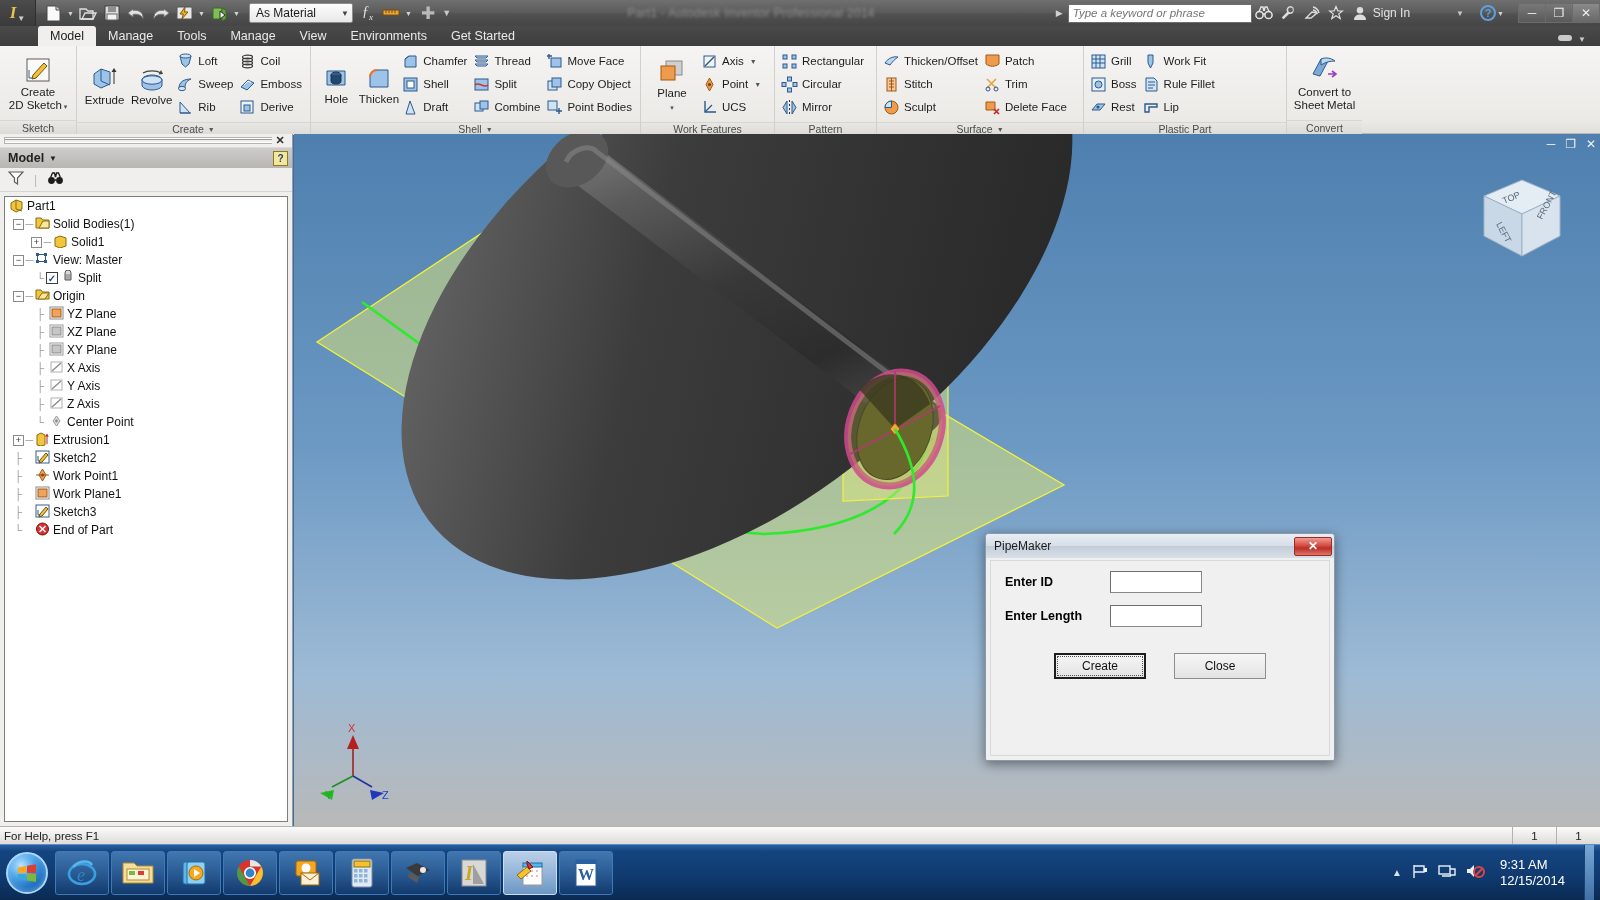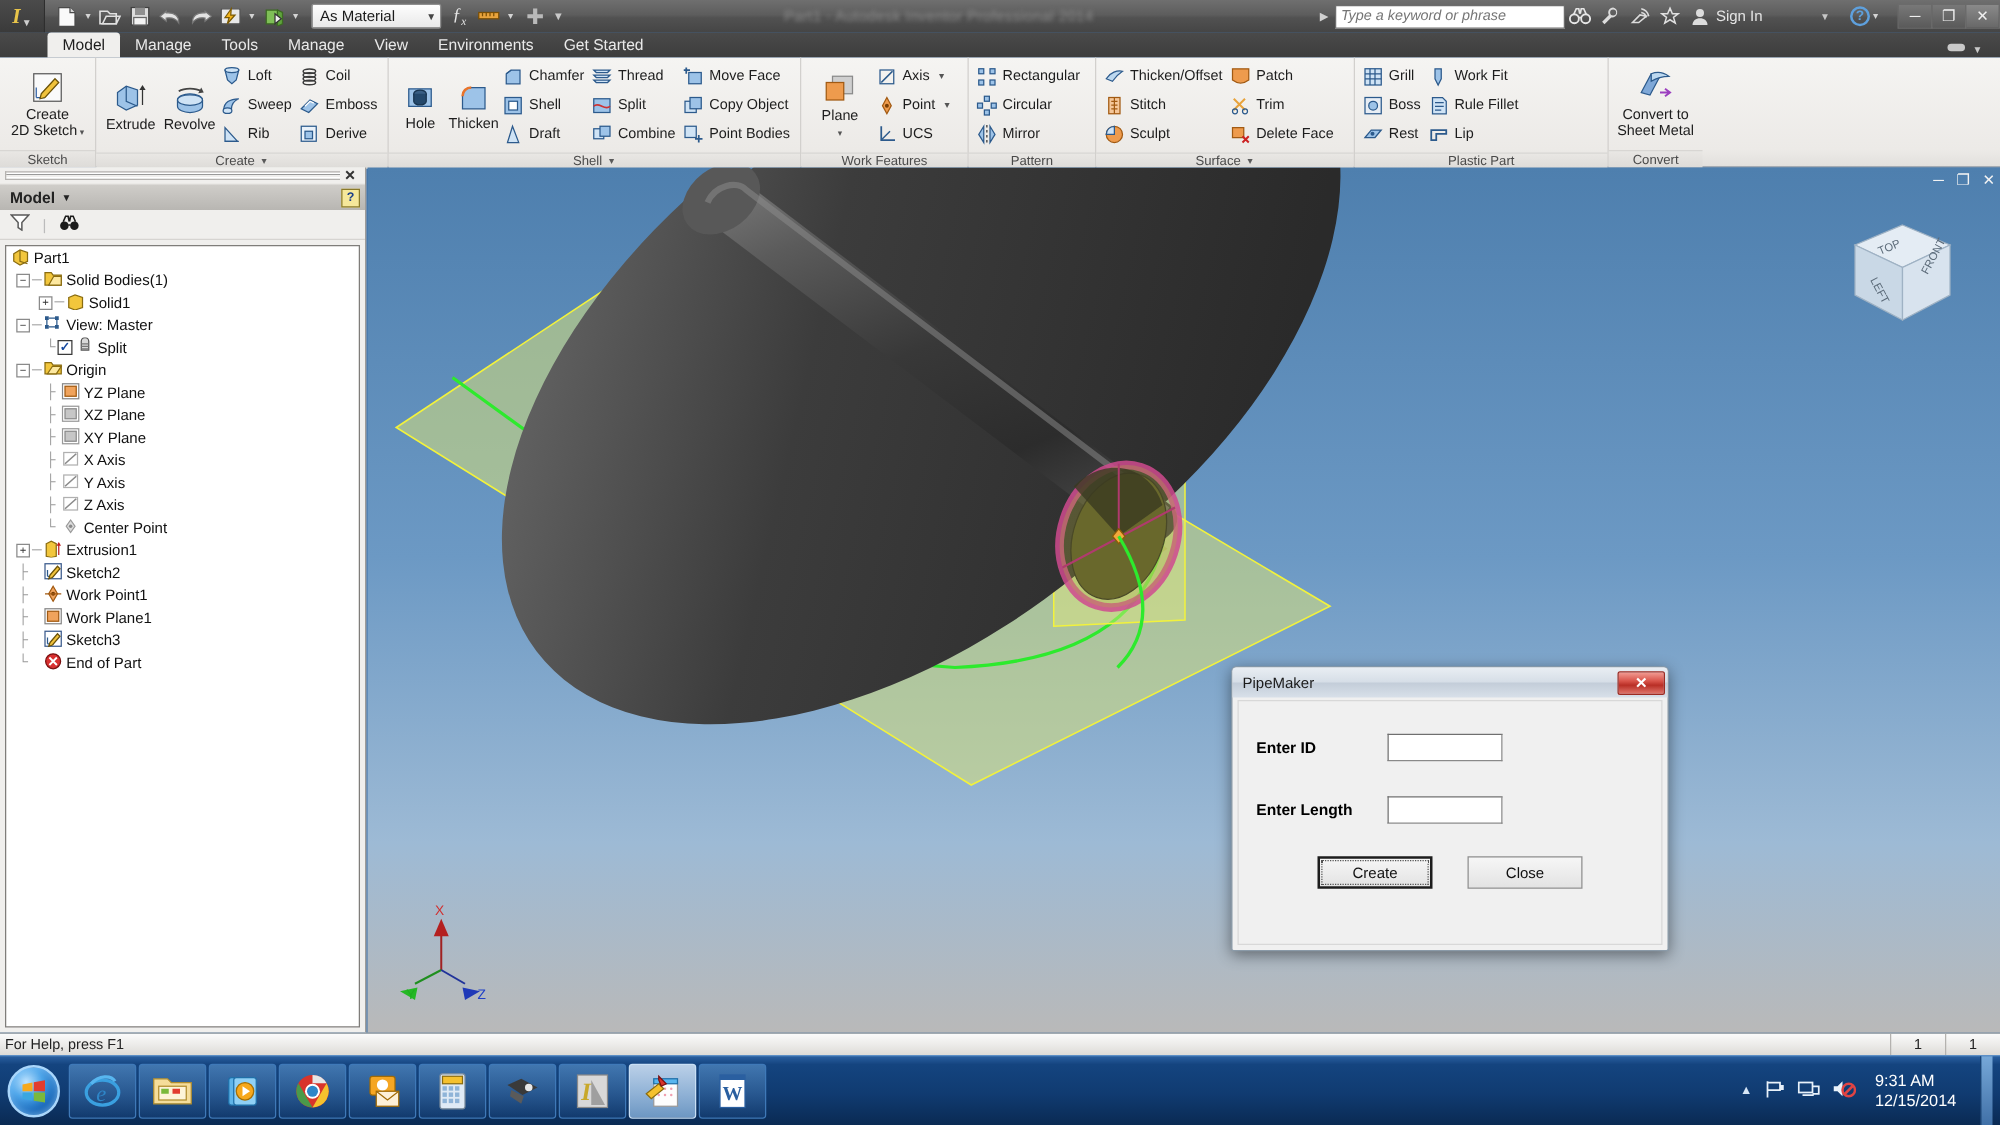--- a/index.html
+++ b/index.html
@@ -234,21 +234,21 @@
   .dlg-close {
     margin-left:auto; width:38px; height:19px; border-radius:2px;
     background: linear-gradient(to bottom,#f19b93 0%,#d9544a 40%,#b92f26 60%,#e0756b 100%);
     border:1px solid #9c2b22; color:#fff; font-size:12px; font-weight:bold;
     display:flex;align-items:center;justify-content:center;
   }
   .dlg-body {
     position:absolute; left:4px; top:26px; right:4px; bottom:4px;
     background:#f0f0f0; border:1px solid #d8d8d8;
   }
-  .field-row { display:flex; align-items:center; height:26px; margin-top:24px;gap:13px; }
+  .field-row { display:flex; align-items:center; height:26px; margin-top:8px;gap:13px; }
   .field-label { width:106px; padding-left:14px; font-weight:bold; font-size:12.5px; color:#000; }
   .field-input {
     width:92px; height:22px; background:#fff; border:1px solid #898989;
     border-top-color:#6f6f6f; border-left-color:#6f6f6f;
   }
   .dlg-buttons { display:flex; justify-content:center; gap:28px; margin-top:24px; }
   .dlg-btn {
     width:92px; height:26px; font-size:12px; color:#111;
     background: linear-gradient(to bottom,#f6f6f6,#e3e3e3);
     border:1px solid #8e8e8e;

